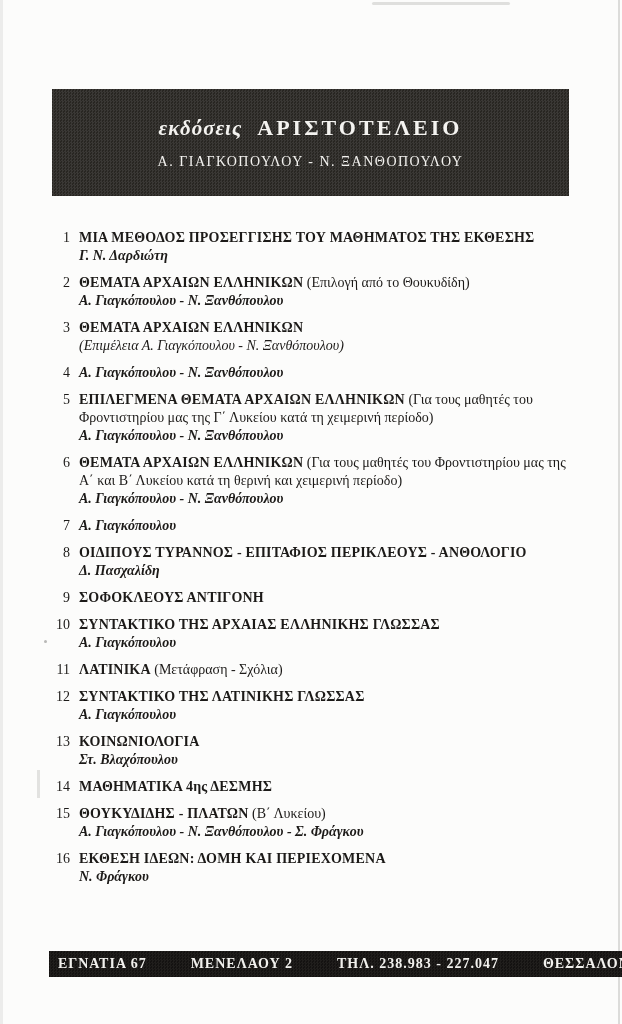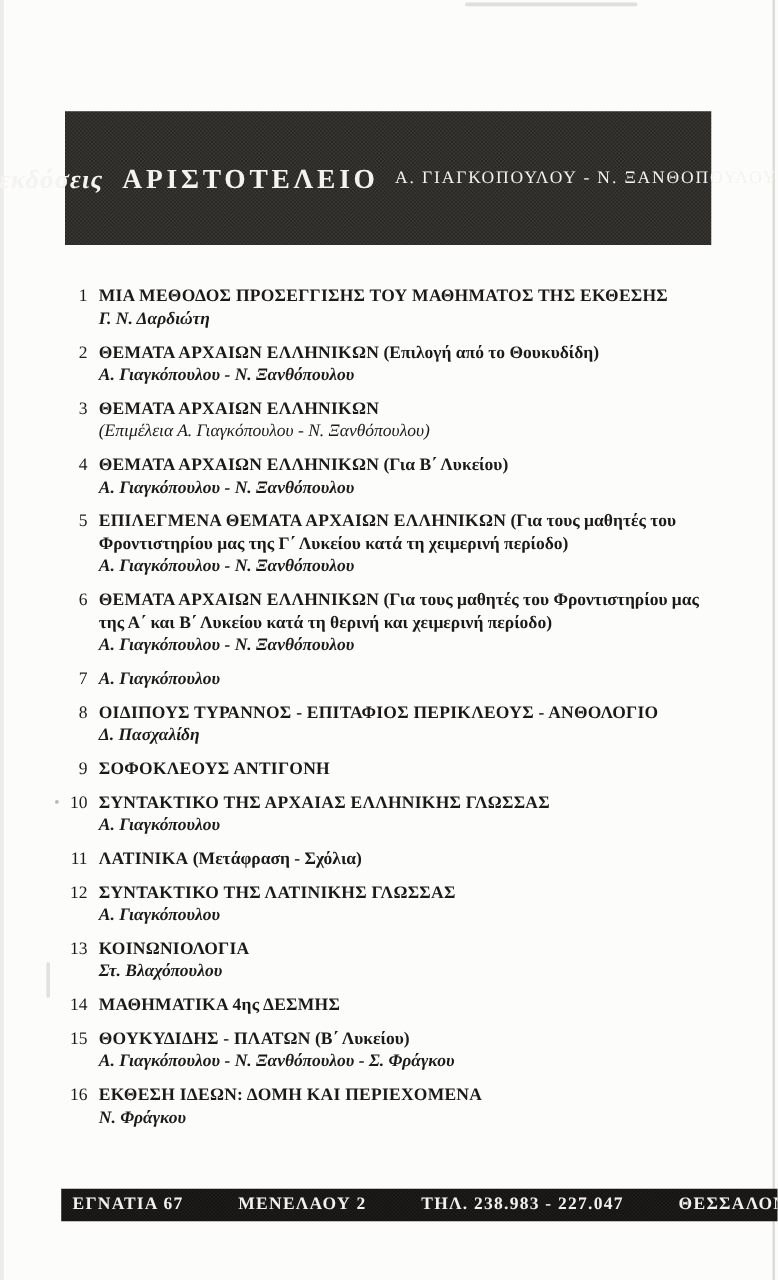--- a/index.html
+++ b/index.html
@@ -18,35 +18,35 @@
   .artifact-top{position:absolute;left:372px;top:2px;width:138px;height:3px;background:#d9d9d7;border-radius:2px;opacity:.85;}
   .artifact-dot{position:absolute;left:44px;top:640px;width:3px;height:3px;background:#b8b8b6;border-radius:50%;}
   .artifact-smudge{position:absolute;left:37px;top:770px;width:3px;height:28px;background:#e2e2e0;}
 
   
   .banner{
     position:absolute;left:52px;top:89px;width:517px;height:107px;
     background-color:#2e2c28;
     background-image:repeating-conic-gradient(rgba(255,255,255,0.06) 0% 25%, rgba(0,0,0,0.14) 0% 50%);
     background-size:3px 3px;
-    display:flex;flex-direction:row;align-items:center;justify-content:center;
+    display:flex;flex-direction:column;align-items:center;justify-content:center;
     gap:13px;color:#f4f3f0;
   }
   .brand-line{display:flex;align-items:baseline;gap:15px;white-space:nowrap;}
   .brand-script{font-style:italic;font-weight:700;font-size:21px;letter-spacing:1px;}
   .brand-name{font-weight:700;font-size:22px;letter-spacing:3px;}
   .banner-authors{font-size:14px;letter-spacing:1.5px;white-space:nowrap;}
 
   
   .list{position:absolute;left:46px;top:229px;width:527px;}
   .book{display:flex;margin-bottom:9px;font-size:14px;line-height:18px;}
   .num{width:24px;flex:0 0 24px;text-align:right;padding-right:9px;font-weight:400;}
   .btext{flex:1;}
   .t{font-weight:700;letter-spacing:0.2px;}
-  .n{font-weight:700;}
+  .n{font-weight:400;}
   .e{font-style:italic;}
   .a{font-weight:700;font-style:italic;}
   .e:empty,.a:empty{display:none;}
 
   
   .footer{
     position:absolute;left:49px;top:951px;width:620px;height:26px;
     background-color:#171513;
     background-image:repeating-conic-gradient(rgba(255,255,255,0.04) 0% 25%, rgba(0,0,0,0.12) 0% 50%);
     background-size:3px 3px;
@@ -99,21 +99,20 @@
       <div class="btext">
         <div><span class="t">ΘΕΜΑΤΑ ΑΡΧΑΙΩΝ ΕΛΛΗΝΙΚΩΝ</span><span class="n"></span></div>
         <div class="e">(Επιμέλεια Α. Γιαγκόπουλου - Ν. Ξανθόπουλου)</div>
 
       </div>
     </div>
 
     <div class="book">
       <div class="num">4</div>
       <div class="btext">
-        <div><span class="t">ΘΕΜΑΤΑ ΑΡΧΑΙΩΝ ΕΛΛΗΝΙΚΩΝ</span><span class="n"> (Για Β΄ Λυκείου)</span></div>
 
         <div class="a">Α. Γιαγκόπουλου - Ν. Ξανθόπουλου</div>
       </div>
     </div>
 
     <div class="book">
       <div class="num">5</div>
       <div class="btext">
         <div><span class="t">ΕΠΙΛΕΓΜΕΝΑ ΘΕΜΑΤΑ ΑΡΧΑΙΩΝ ΕΛΛΗΝΙΚΩΝ</span><span class="n"> (Για τους μαθητές του Φροντιστηρίου μας της Γ΄ Λυκείου κατά τη χειμερινή περίοδο)</span></div>
 

